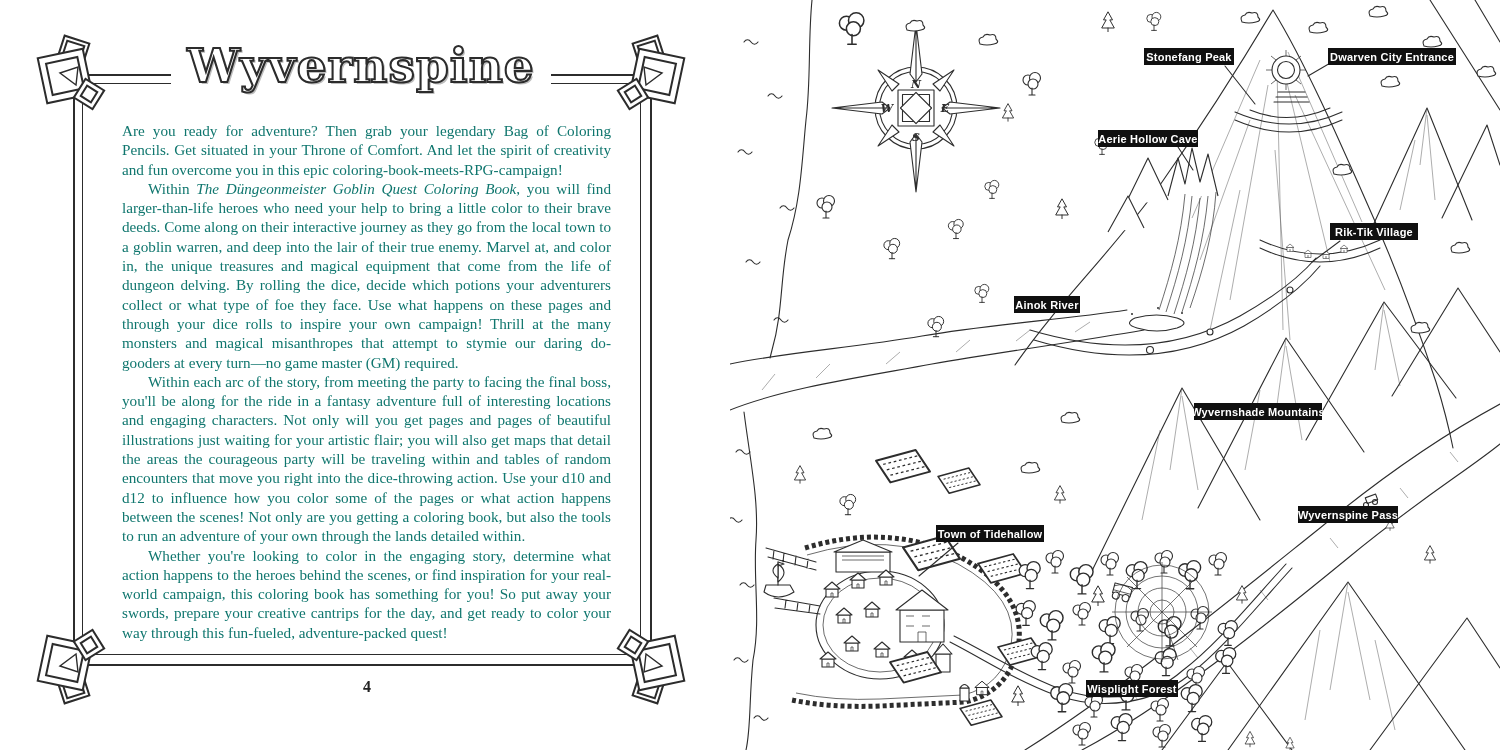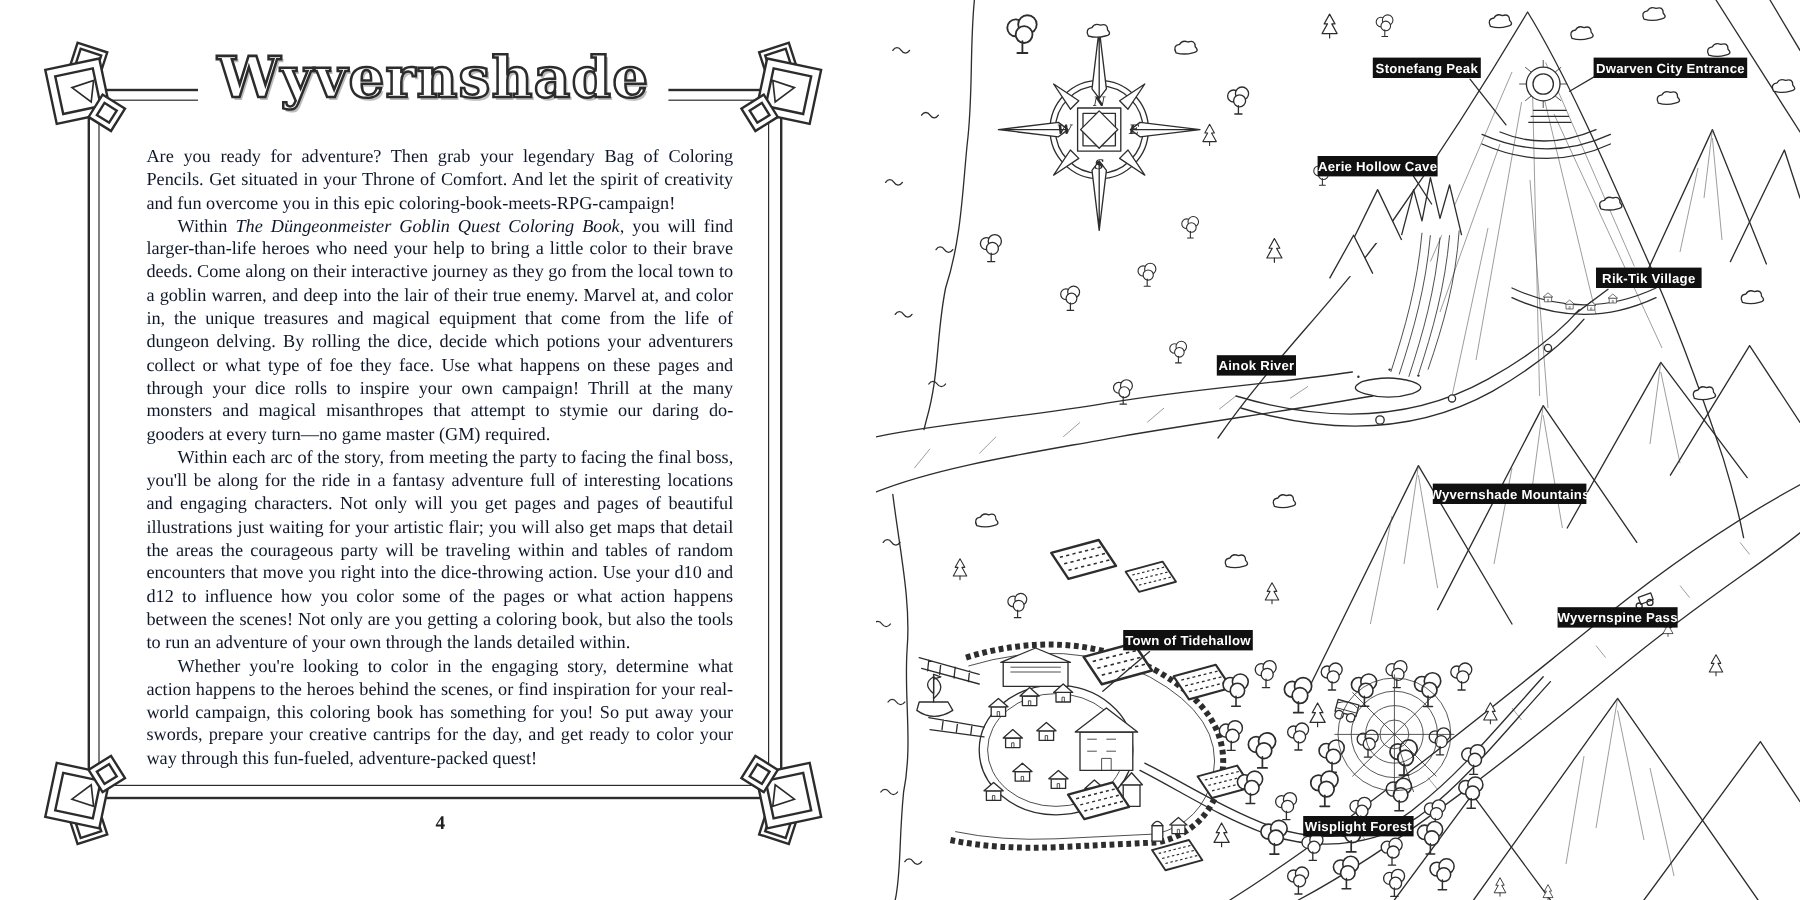--- a/index.html
+++ b/index.html
@@ -14,21 +14,21 @@
   .corner.tl{left:30px;top:33px;}
   .corner.tr{left:604px;top:33px;transform:scaleX(-1);}
   .corner.bl{left:30px;top:618px;transform:scaleY(-1);}
   .corner.br{left:604px;top:618px;transform:scale(-1,-1);}
   .title-wrap{position:absolute;left:0;top:38px;width:722px;text-align:center;}
   .page-title{display:inline-block;background:#ffffff;padding:0 16px;
               font-family:"DejaVu Serif",serif;font-weight:bold;font-size:47px;
               letter-spacing:1px;color:#ffffff;-webkit-text-stroke:2.1px #2c2c2c;
               text-shadow:2px 2px 0 #bdbdbd;}
   .intro-text{position:absolute;left:122px;top:121px;width:489px;
-              font-size:15.2px;line-height:19.3px;text-align:justify;color:#0f172a;}
+              font-size:15.2px;line-height:19.3px;text-align:justify;color:#0f766e;}
   .intro-text p{margin:0;text-indent:26px;}
   .intro-text p.first{text-indent:0;}
   .page-number{position:absolute;left:0;top:678px;width:734px;text-align:center;
                font-weight:bold;font-size:16px;color:#222;}
   
   #map{position:absolute;left:730px;top:0;}
   #map *{vector-effect:none;}
   .ink{stroke:#2d2d2d;fill:none;stroke-width:1.1;stroke-linecap:round;stroke-linejoin:round;}
   .inkf{stroke:#2d2d2d;fill:#ffffff;stroke-width:1.1;stroke-linejoin:round;}
   .hatch{stroke:#5d5d5d;fill:none;stroke-width:0.6;opacity:0.85;}
@@ -88,21 +88,21 @@
         <rect x="34" y="10" width="18" height="18" transform="rotate(18 43 19)"></rect>
         <rect x="12" y="20" width="46" height="46" transform="rotate(-12 35 43)"></rect>
         <rect x="19" y="27" width="32" height="32" transform="rotate(-12 35 43)"></rect>
         <rect x="48" y="50" width="22" height="22" transform="rotate(32 59 61)"></rect>
         <rect x="53" y="55" width="12" height="12" transform="rotate(32 59 61)"></rect>
         <path d="M30,40 L48,34 L46,52 Z" stroke-width="1.4"></path>
       </g>
     </svg>
 
     <div class="title-wrap">
-      <span class="page-title">Wyvernshade</span>
+      <span class="page-title">Wyvernspine</span>
     </div>
 
     <div class="intro-text">
       <p class="first">Are you ready for adventure? Then grab your legendary Bag of Coloring Pencils. Get situated in your Throne of Comfort. And let the spirit of creativity and fun overcome you in this epic coloring-book-meets-RPG-campaign!</p>
       <p><span>Within </span><i>The Düngeonmeister Goblin Quest Coloring Book</i><span>, you will find larger-than-life heroes who need your help to bring a little color to their brave deeds. Come along on their interactive journey as they go from the local town to a goblin warren, and deep into the lair of their true enemy. Marvel at, and color in, the unique treasures and magical equipment that come from the life of dungeon delving. By rolling the dice, decide which potions your adventurers collect or what type of foe they face. Use what happens on these pages and through your dice rolls to inspire your own campaign! Thrill at the many monsters and magical misanthropes that attempt to stymie our daring do-gooders at every turn—no game master (GM) required.</span></p>
       <p>Within each arc of the story, from meeting the party to facing the final boss, you'll be along for the ride in a fantasy adventure full of interesting locations and engaging characters. Not only will you get pages and pages of beautiful illustrations just waiting for your artistic flair; you will also get maps that detail the areas the courageous party will be traveling within and tables of random encounters that move you right into the dice-throwing action. Use your d10 and d12 to influence how you color some of the pages or what action happens between the scenes! Not only are you getting a coloring book, but also the tools to run an adventure of your own through the lands detailed within.</p>
       <p>Whether you're looking to color in the engaging story, determine what action happens to the heroes behind the scenes, or find inspiration for your real-world campaign, this coloring book has something for you! So put away your swords, prepare your creative cantrips for the day, and get ready to color your way through this fun-fueled, adventure-packed quest!</p>
     </div>
 
     <div class="page-number">4</div>

